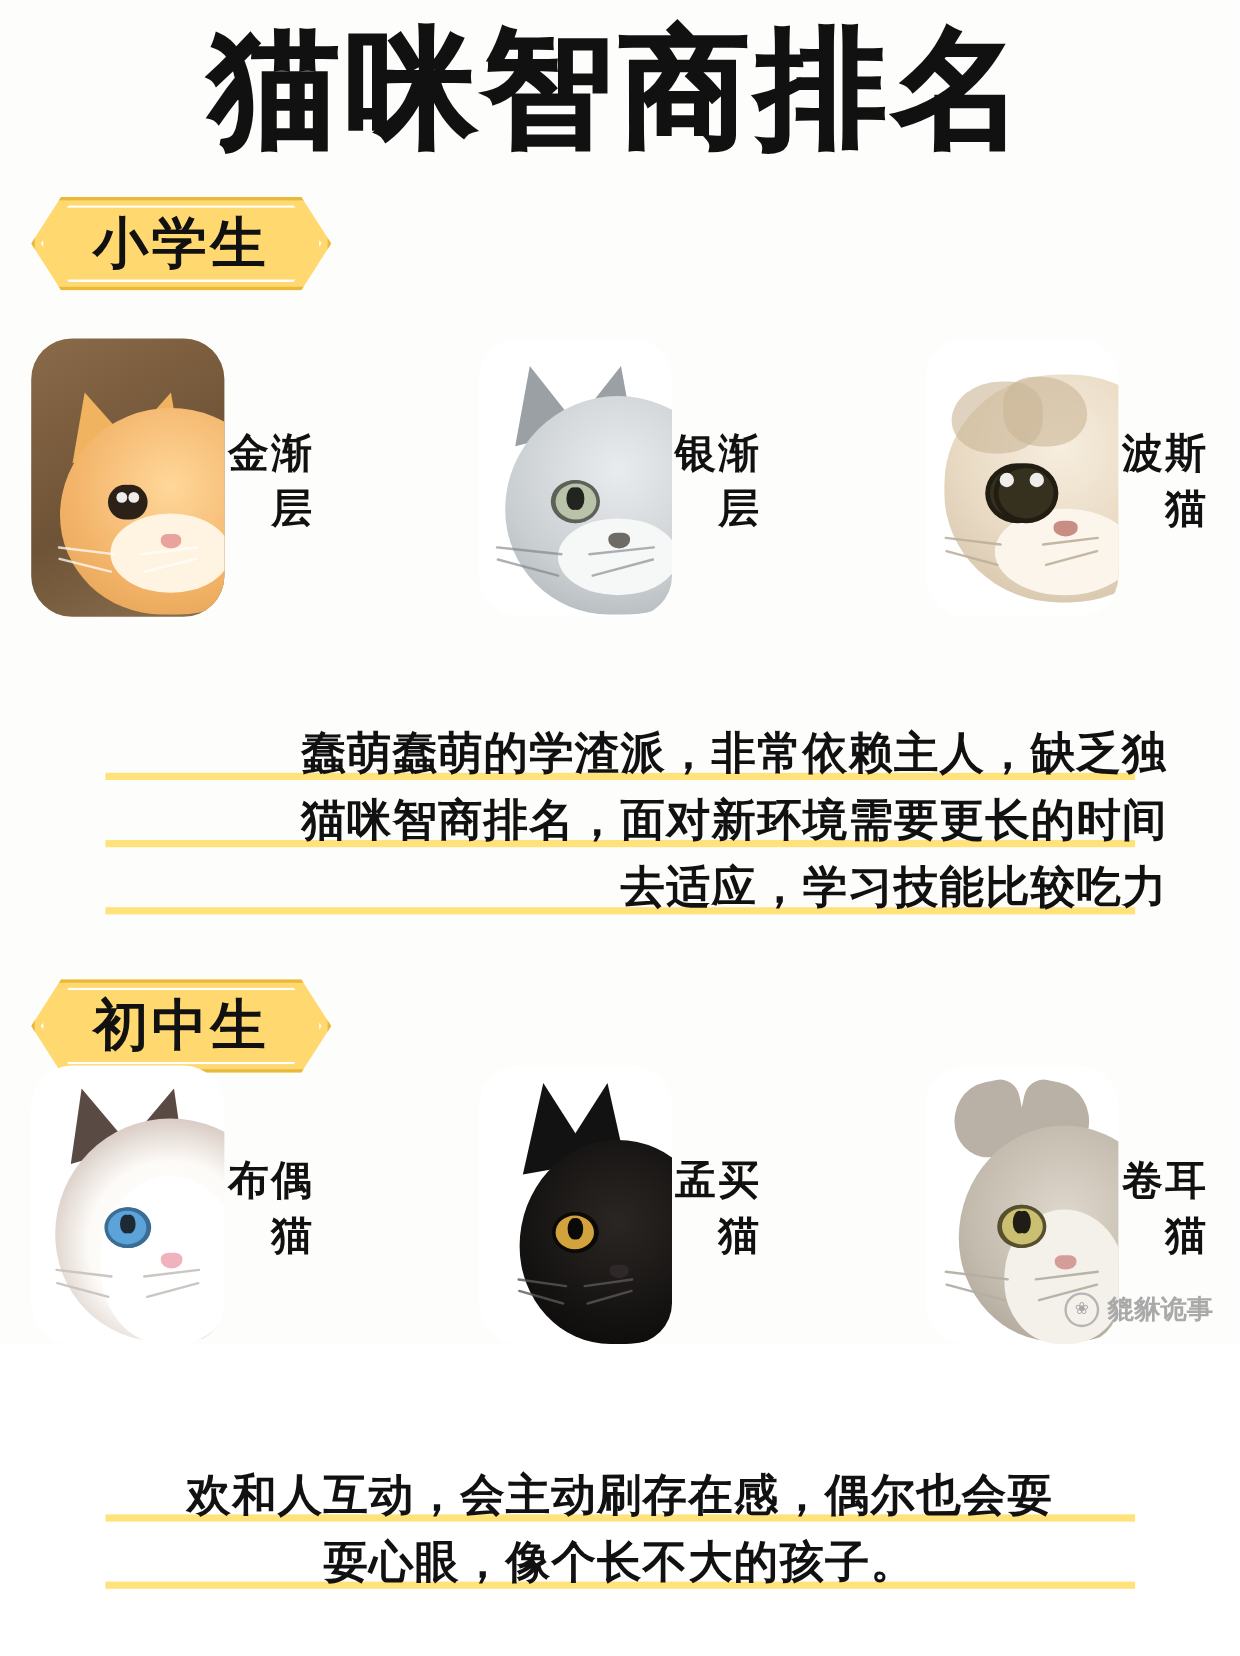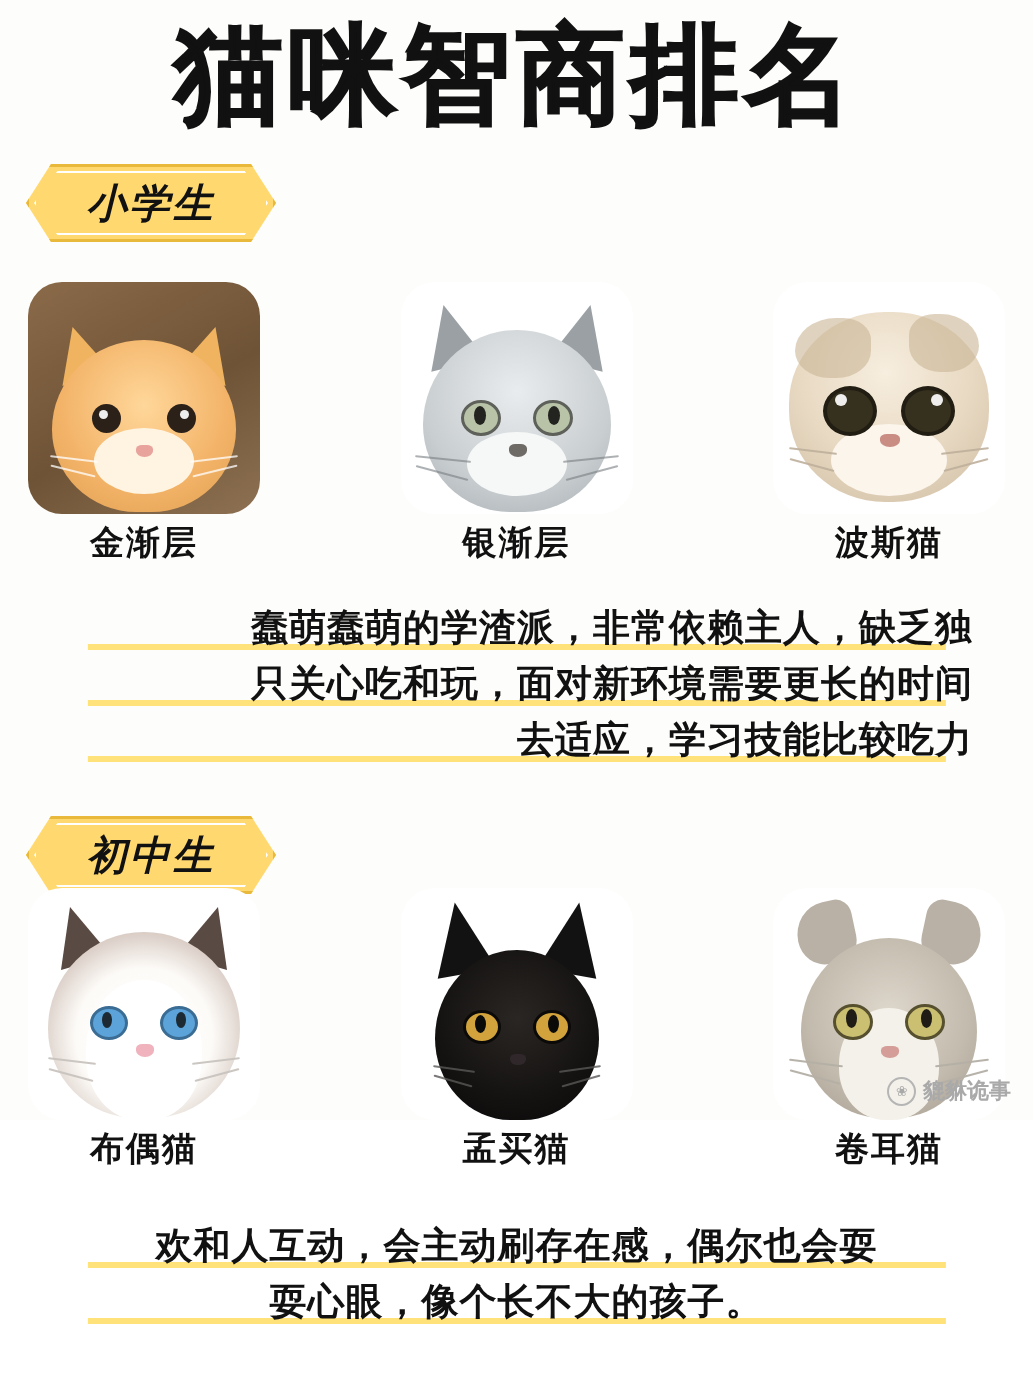--- a/index.html
+++ b/index.html
@@ -58,42 +58,42 @@
     border: 2px solid #ffffff;
     -webkit-clip-path: polygon(10% 0%, 90% 0%, 100% 50%, 90% 100%, 10% 100%, 0% 50%);
     clip-path: polygon(10% 0%, 90% 0%, 100% 50%, 90% 100%, 10% 100%, 0% 50%);
   }
   .banner .banner-text {
     position: absolute;
     inset: 0;
     display: flex;
     align-items: center;
     justify-content: center;
-    font-size: 40px;
+    font-size: 46px;
     font-weight: 900;
     color: #111;
     letter-spacing: 3px;
     font-family: "DejaVu Sans", "Liberation Sans", sans-serif;
-    font-style: italic;
   }
 
   
   .cat-row {
     position: absolute;
     left: 26px;
     width: 981px;
     display: flex;
     justify-content: space-between;
     align-items: flex-end;
   }
   .cat-cell {
     width: 236px;
     display: flex;
-    flex-direction: column;
+    flex-direction: row;
     align-items: center;
+    text-align: right;
   }
   .cat-img {
     width: 232px;
     height: 232px;
     border-radius: 34px;
     position: relative;
     overflow: hidden;
   }
   .cat-name {
     margin-top: 6px;
@@ -248,21 +248,21 @@
         </div>
       </div>
       <div class="cat-name">波斯猫</div>
     </div>
 
   </div>
 
   <div class="desc" style="top:600px;text-align:right;">
     <div class="desc-wrap">
       <span class="ln">蠢萌蠢萌的学渣派，非常依赖主人，缺乏独</span>
-      <span class="ln">只关心吃和玩，面对新环境需要更长的时间</span>
+      <span class="ln">猫咪智商排名，面对新环境需要更长的时间</span>
       <span class="ln">去适应，学习技能比较吃力</span>
     </div>
   </div>
 
   <div class="banner" style="left:26px; top:780px;margin-top:36px;">
     <div class="hex"></div>
     <div class="hex-inner"></div>
     <div class="banner-text">初中生</div>
   </div>
 

